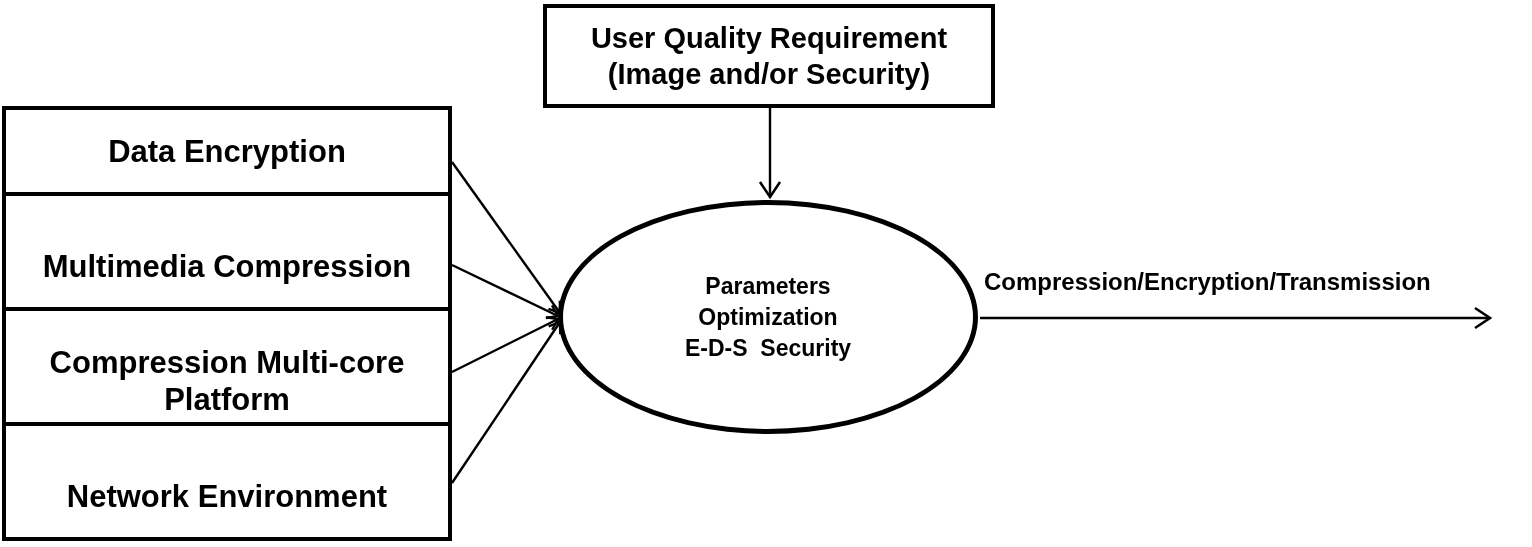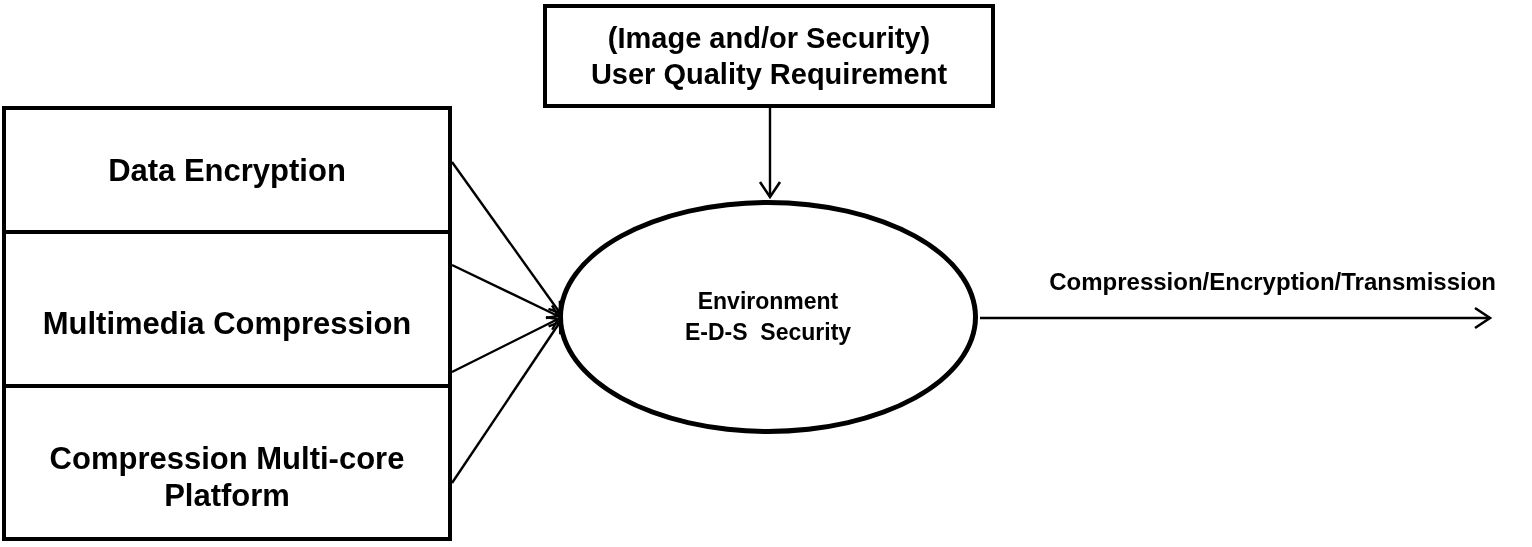--- a/index.html
+++ b/index.html
@@ -82,21 +82,21 @@
     line-height: 31px;
   }
   .ellipse-node .line {
     white-space: pre;
   }
   .output-label {
     position: absolute;
     left: 984px;
     top: 268px;
     width: 512px;
-    text-align: right;
+    text-align: left;
     font-weight: bold;
     font-size: 24px;
     line-height: 28px;
     white-space: nowrap;
   }
 </style>
 </head>
 <body>
 
 <div class="canvas">
@@ -115,36 +115,40 @@
 
     <line x1="452" y1="162" x2="560" y2="313" stroke="#000000" stroke-width="2.4" marker-end="url(#arrowOpenSmall)"></line>
     <line x1="452" y1="265" x2="558" y2="316" stroke="#000000" stroke-width="2.4" marker-end="url(#arrowOpenSmall)"></line>
     <line x1="452" y1="372" x2="558" y2="319" stroke="#000000" stroke-width="2.4" marker-end="url(#arrowOpenSmall)"></line>
     <line x1="452" y1="483" x2="560" y2="322" stroke="#000000" stroke-width="2.4" marker-end="url(#arrowOpenSmall)"></line>
 
     <line x1="980" y1="318" x2="1490" y2="318" stroke="#000000" stroke-width="2.6" marker-end="url(#arrowOpen)"></line>
   </svg>
 
   <div class="node top-box">
+    <div>User Quality Requirement</div>
     <div>(Image and/or Security)</div>
-    <div>User Quality Requirement</div>
   </div>
 
   <div class="input-stack">
     <div class="stack-box">
       <span>Data Encryption</span>
     </div>
     <div class="stack-box">
       <span>Multimedia Compression</span>
     </div>
     <div class="stack-box">
       <span>Compression Multi-core Platform</span>
     </div>
+    <div class="stack-box">
+      <span>Network Environment</span>
+    </div>
   </div>
 
   <div class="node ellipse-node">
-    <div class="line">Environment</div>
+    <div class="line">Parameters</div>
+    <div class="line">Optimization</div>
     <div class="line">E-D-S  Security</div>
   </div>
 
   <div class="output-label">Compression/Encryption/Transmission</div>
 
 </div>
 
 </body></html>

